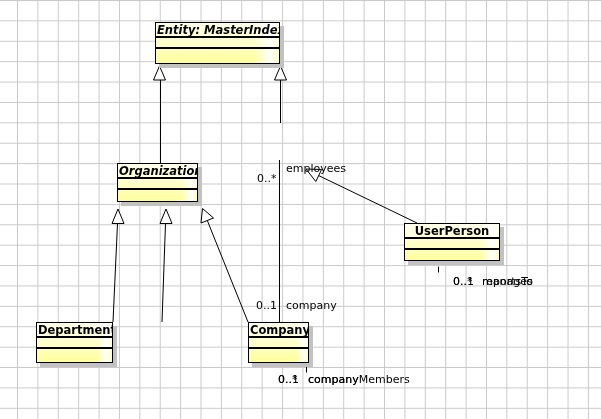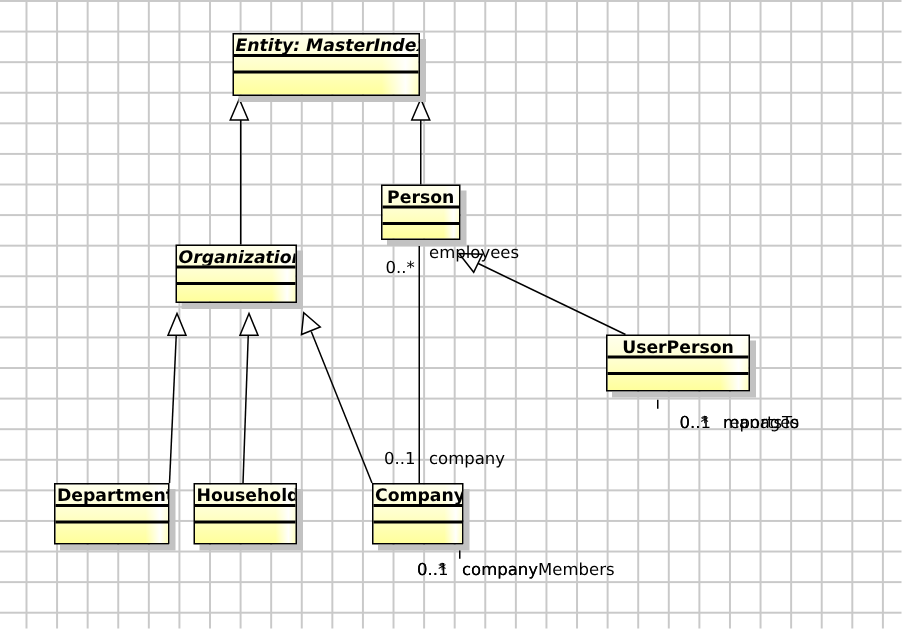--- a/index.html
+++ b/index.html
@@ -72,49 +72,39 @@
     <line x1="438.5" y1="266.5" x2="438.5" y2="272.5"></line>
     <line x1="306.5" y1="366.5" x2="306.5" y2="372.5"></line>
   </svg>
 
   <div class="uml-class abstract" style="left:155px;top:22px;width:125px;height:42px">
     <div class="cls-title">Entity: MasterIndex</div>
     <div class="cls-attrs"></div>
     <div class="cls-ops"></div>
   </div>
 
-  <div class="uml-class" style="left:254px;top:123px;width:53px;height:37px">
-    <div class="cls-title">Person</div>
-    <div class="cls-attrs"></div>
-    <div class="cls-ops"></div>
-  </div>
 
   <div class="uml-class abstract" style="left:117px;top:163px;width:81px;height:39px">
     <div class="cls-title">Organization</div>
     <div class="cls-attrs"></div>
     <div class="cls-ops"></div>
   </div>
 
   <div class="uml-class" style="left:404px;top:223px;width:96px;height:38px">
     <div class="cls-title">UserPerson</div>
     <div class="cls-attrs"></div>
     <div class="cls-ops"></div>
   </div>
 
   <div class="uml-class" style="left:36px;top:322px;width:77px;height:41px">
     <div class="cls-title">Department</div>
     <div class="cls-attrs"></div>
     <div class="cls-ops"></div>
   </div>
 
-  <div class="uml-class" style="left:129px;top:322px;width:69px;height:41px">
-    <div class="cls-title">Household</div>
-    <div class="cls-attrs"></div>
-    <div class="cls-ops"></div>
-  </div>
 
   <div class="uml-class" style="left:248px;top:322px;width:61px;height:41px">
     <div class="cls-title">Company</div>
     <div class="cls-attrs"></div>
     <div class="cls-ops"></div>
   </div>
 
   <div class="lbl" style="left:257px;top:173px">0..*</div>
   <div class="lbl" style="left:286px;top:163px">employees</div>
 

